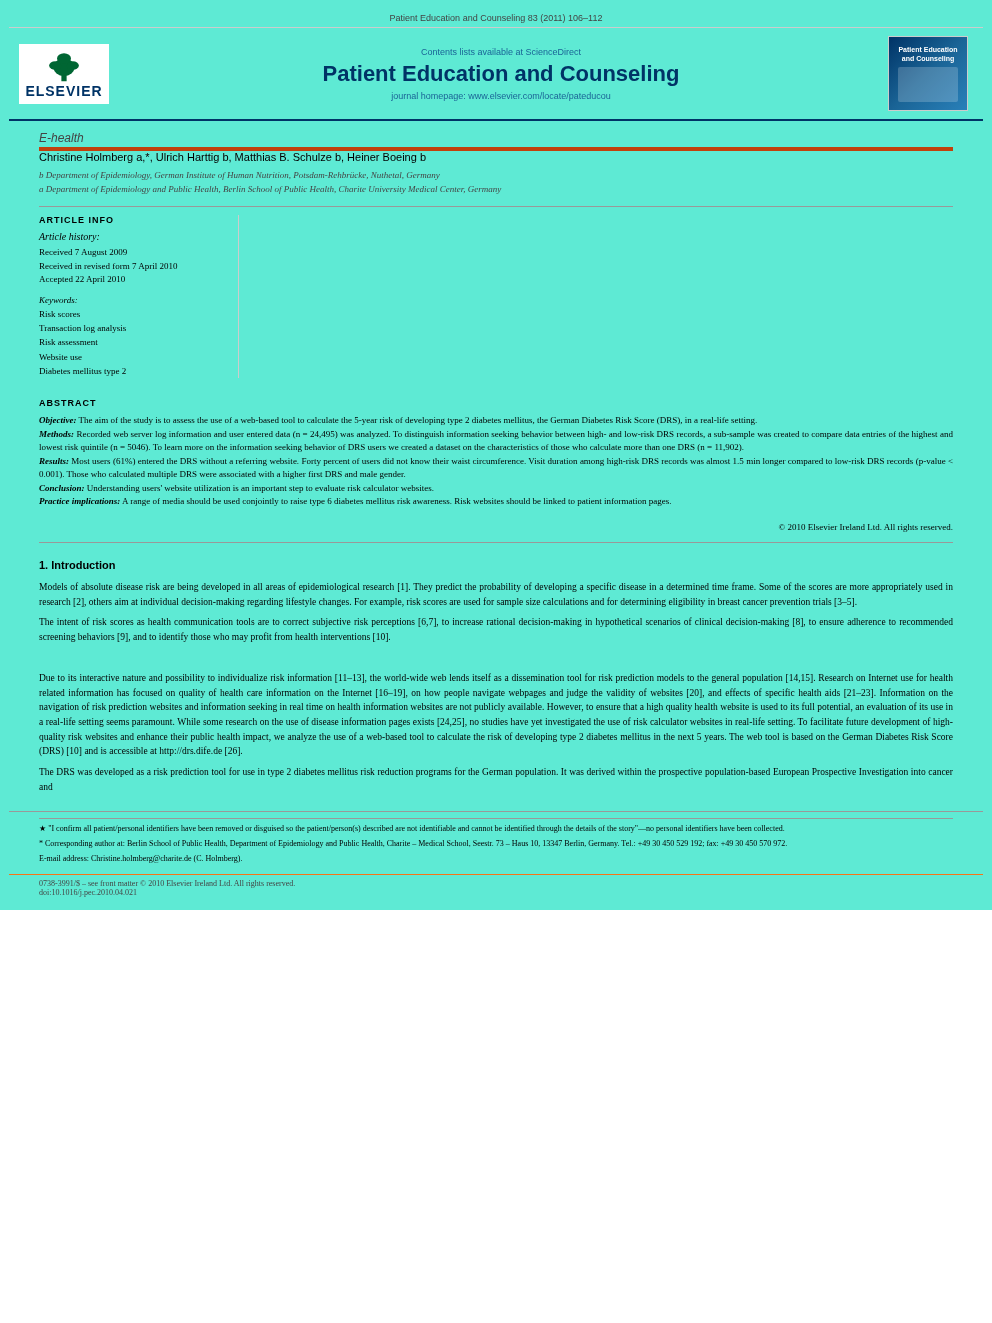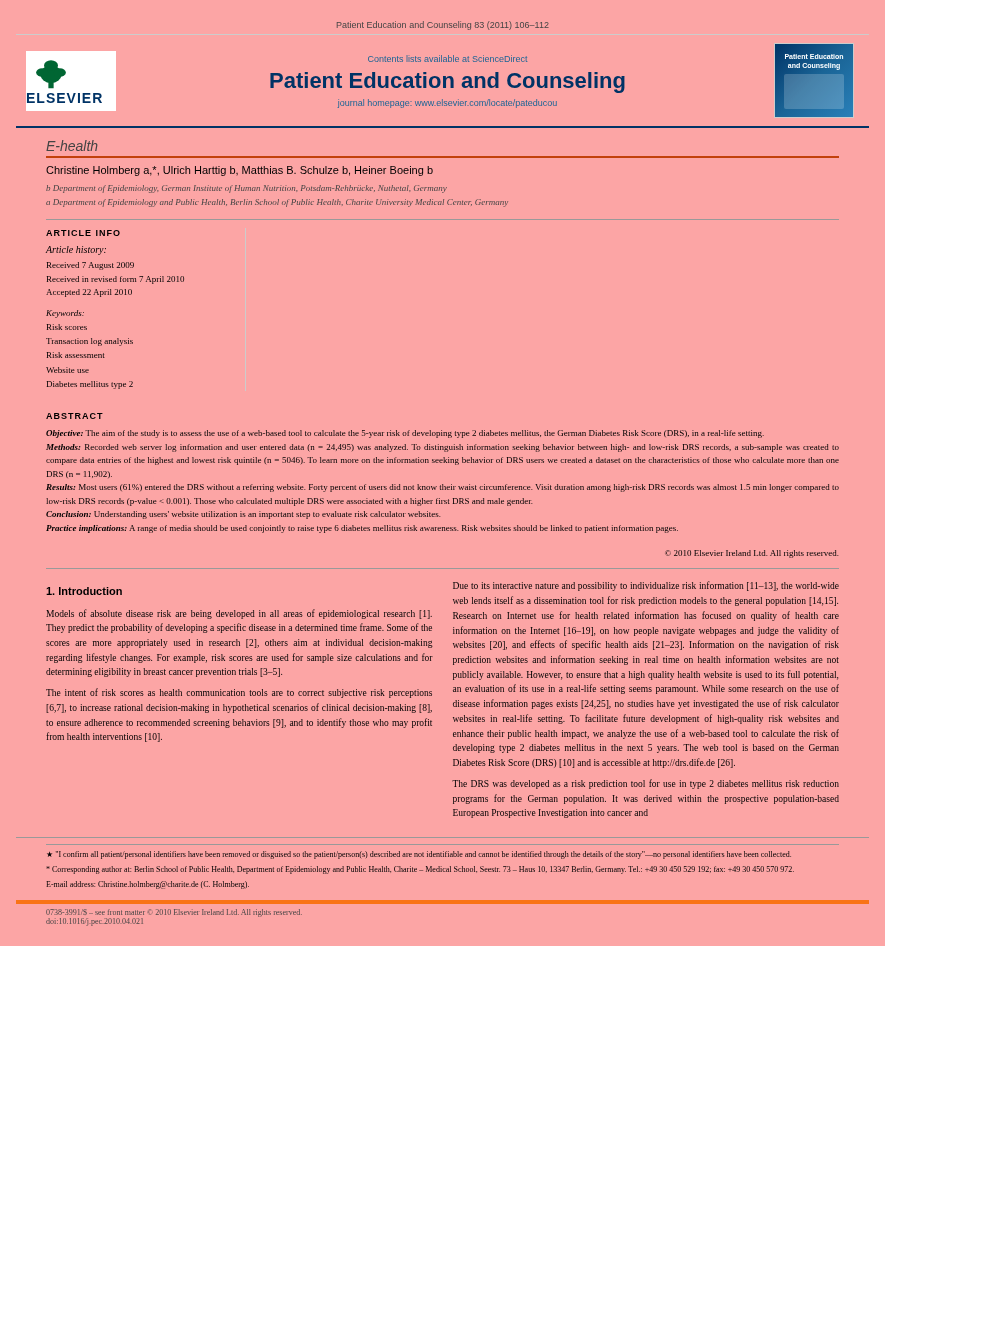--- a/index.html
+++ b/index.html
@@ -6,23 +6,23 @@
     body {
       font-family: "Times New Roman", Times, serif;
       font-size: 10px;
       background: #fff;
       color: #000;
       width: 992px;
       min-height: 1323px;
     }
 
     .page-container {
-      width: 885px;
-      background: #fca5a5;
-      padding: 16px;
+      width: 992px;
+      background: #5eead4;
+      padding: 9px;
     }
 
     
     .journal-topbar {
       text-align: center;
       font-size: 9px;
       color: #444;
       border-bottom: 1px solid #ccc;
       padding: 4px 0;
       font-family: Arial, sans-serif;
@@ -42,21 +42,21 @@
       align-items: center;
       width: 100px;
     }
 
     .elsevier-logo {
       width: 90px;
       height: 60px;
       background: #fff;
       display: flex;
       flex-direction: column;
-      align-items: flex-start;
+      align-items: center;
       justify-content: center;
     }
 
     .elsevier-logo-name {
       font-size: 14px;
       font-weight: bold;
       color: #003366;
       font-family: Arial, sans-serif;
       letter-spacing: 1px;
     }
@@ -118,26 +118,25 @@
       padding: 4px;
       font-family: Arial, sans-serif;
     }
 
     
     .article-section {
       padding: 10px 30px;
     }
 
     .article-section-label {
-      font-size: 14px;
+      font-size: 12px;
       font-style: italic;
       color: #444;
-      border-bottom: 2px solid #c2410c;
+      border-bottom: 4px solid #c2410c;
       padding-bottom: 2px;
-      margin-bottom: 6px;
       font-family: Arial, sans-serif;
     }
 
     .article-title {
       font-size: 18px;
       font-family: Arial, sans-serif;
       color: #003366;
       font-weight: bold;
       line-height: 1.3;
       margin-bottom: 10px;
@@ -234,20 +233,21 @@
       text-align: right;
       font-size: 9px;
       margin-top: 13px;
     }
 
     
     .body-content {
       padding: 10px 30px;
       display: flex;
       gap: 20px;
+      flex-direction: column;
     }
 
     .body-col-left {
       flex: 1;
       font-size: 9.5px;
       line-height: 1.55;
       text-align: justify;
     }
 
     .body-col-right {
@@ -287,21 +287,21 @@
     }
 
     
     .page-footer {
       padding: 4px 30px;
       font-size: 8px;
       color: #444;
       display: flex;
       justify-content: space-between;
       align-items: center;
-      border-top: 4px solid #f97316;
+      border-top: 1px solid #f97316;
     }
 
     .footer-left {
       font-size: 8px;
     }
   </style>
 </head>
 <body>
 
 <div class="page-container">

